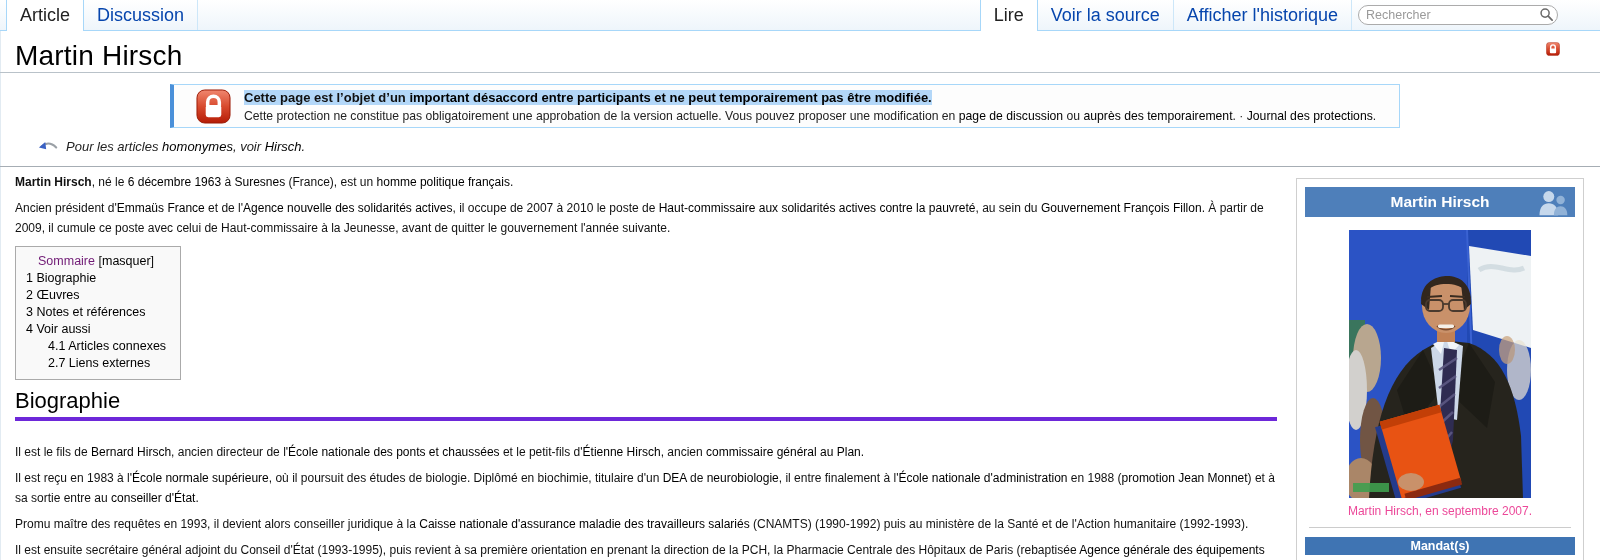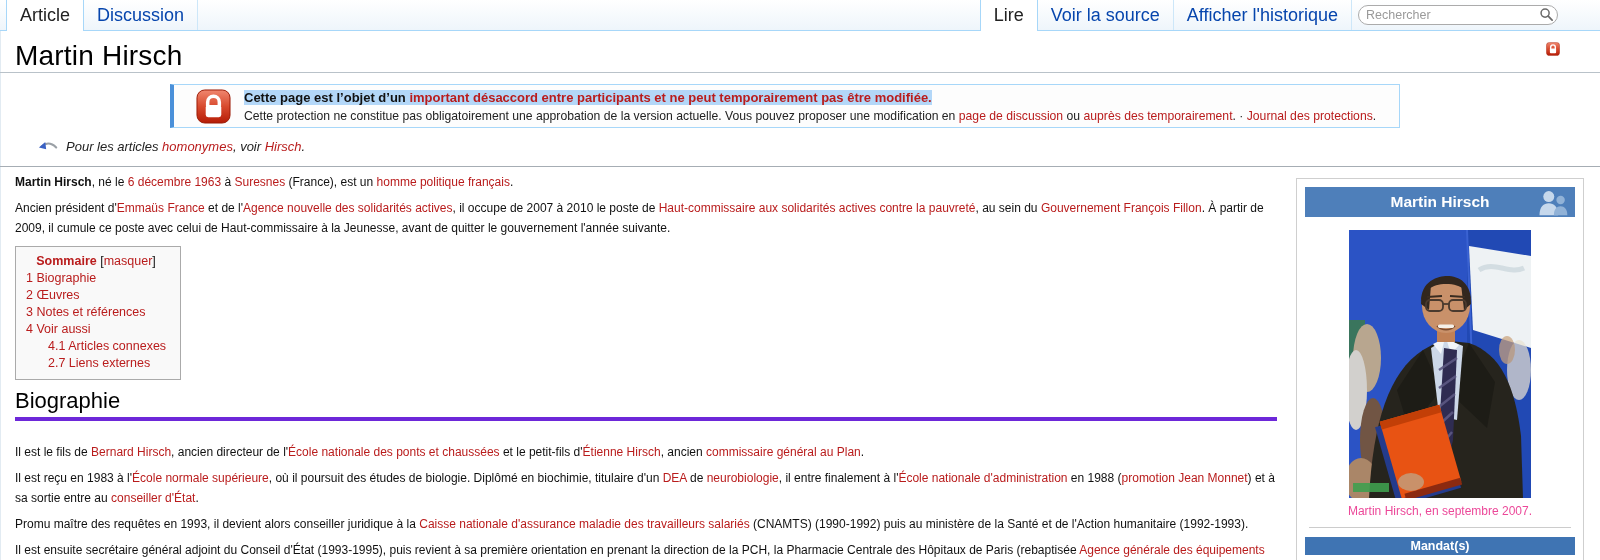--- a/index.html
+++ b/index.html
@@ -2,21 +2,21 @@
 <html><head>
 <meta charset="utf-8">
 <style>
   html,body{margin:0;padding:0;}
   body{
     width:1600px;height:560px;position:relative;overflow:hidden;
     background:#fff;color:#111;
     font-family:"Liberation Sans","DejaVu Sans",sans-serif;
     font-size:13px;
   }
-  a{color:#b91c1c;text-decoration:none;cursor:pointer;}
+  a{color:#000000;text-decoration:none;cursor:pointer;}
   .b{font-weight:bold}
   .i{font-style:italic}
   .hl{background:#b3d7f8}
 
   
   #topbar{position:absolute;top:0;left:0;right:0;height:30px;
     background:linear-gradient(#ffffff,#eef5fb);
     border-bottom:1px solid #a7d7f9;z-index:5;}
   .tabs{display:flex;height:30px;}
   #tabs-left{position:absolute;left:6px;top:0;}
@@ -55,21 +55,21 @@
   #rule-top{position:absolute;left:0;right:0;top:166px;border-top:1px solid #a6adb4;}
 
   
   #content{position:absolute;left:15px;top:168px;width:1262px;padding-top:4px;}
   .para{font-size:12px;line-height:20px;margin:0 0 6px;color:#111;}
 
   
   #toc{display:inline-block;border:1px solid #aaa;background:#f9f9f9;
     padding:7px 14px 7px 10px;margin:2px 0 8px;min-width:118px;}
   #toc-head{text-align:center;font-size:12.5px;margin-bottom:2px;}
-  #toc-title{font-weight:bold;color:#b91c1c;}
+  #toc-title{font-weight:normal;color:#701a75;}
   #toc ul{list-style:none;margin:0;padding:0;}
   #toc li{font-size:12.5px;line-height:17px;color:#0645ad;}
   #toc li.indent{padding-left:22px;}
 
   h2.section{font-size:22px;font-weight:normal;color:#000;margin:0 0 21px;
     padding-bottom:3px;border-bottom:4px solid #6d28d9;}
 
   
   #infobox{position:absolute;left:1296px;top:178px;width:288px;height:400px;
     background:#fff;border:1px solid #cfcfcf;box-sizing:border-box;padding:8px;}

